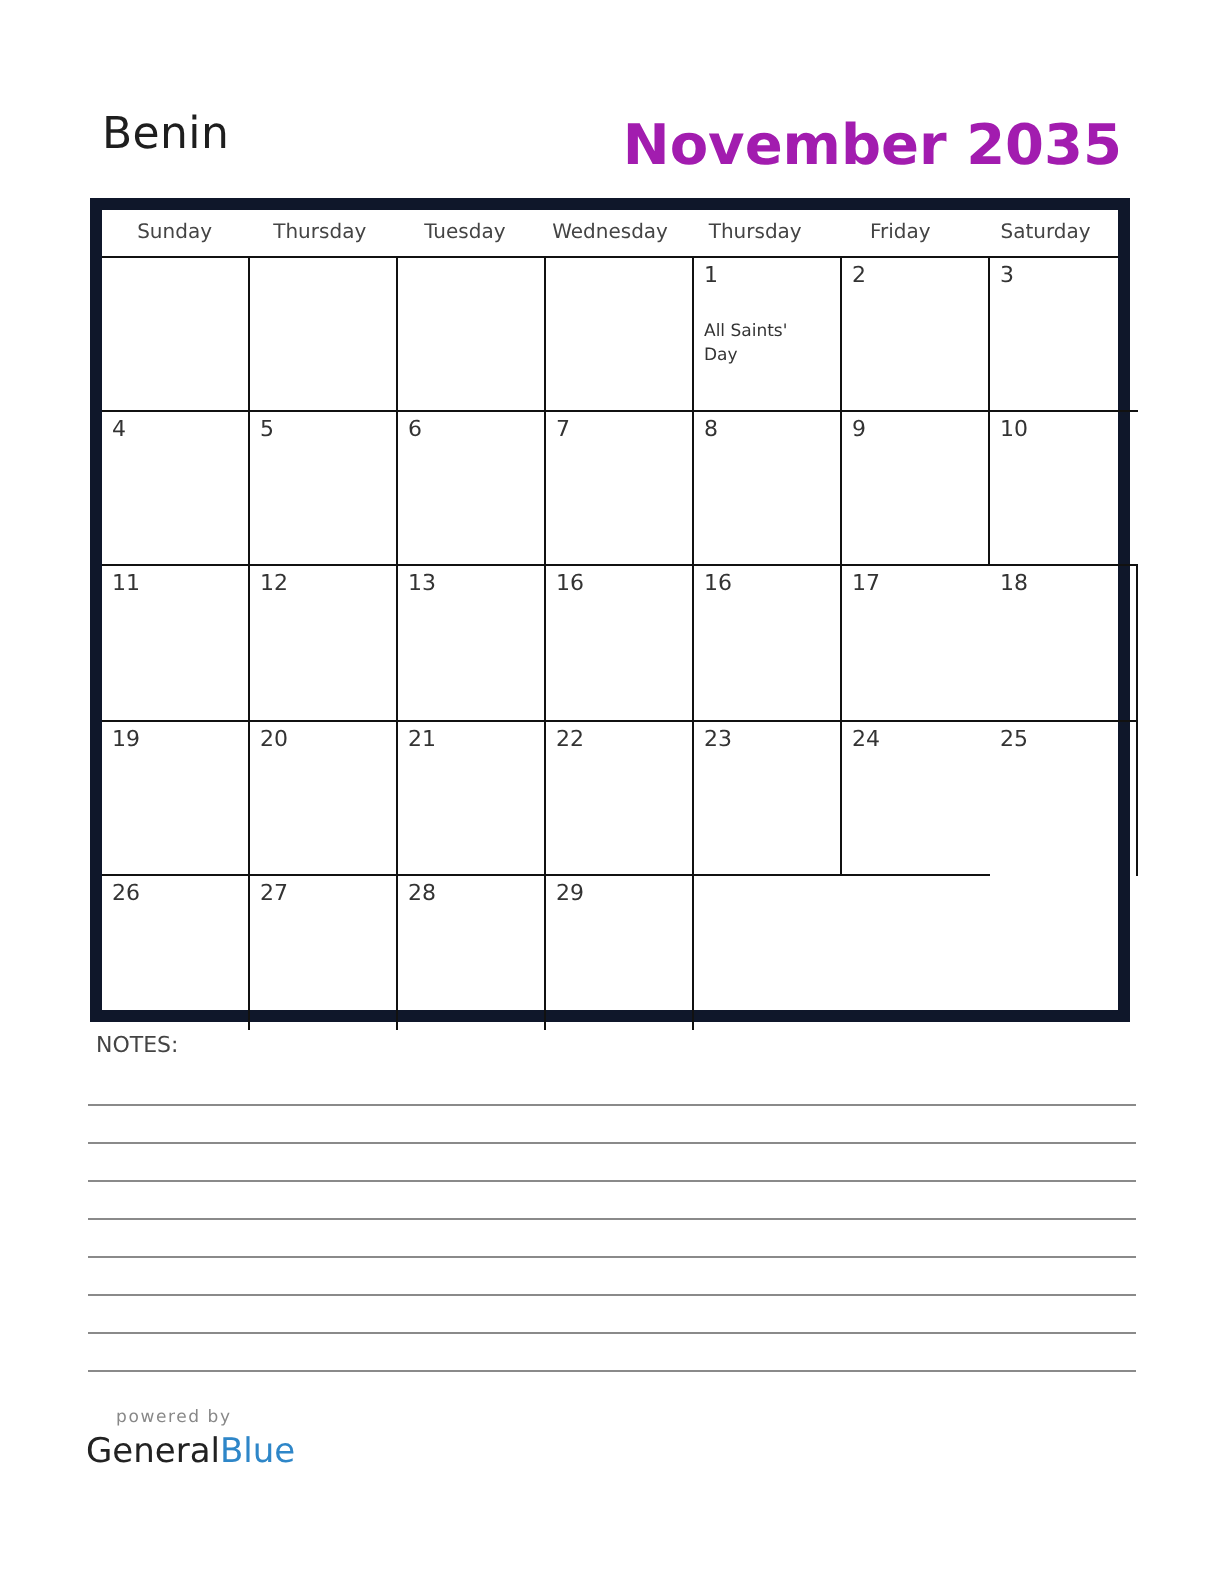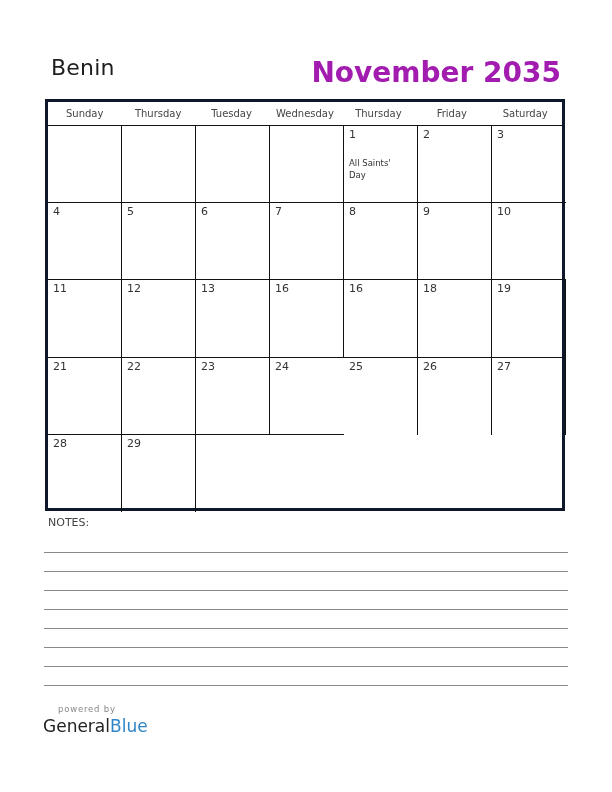--- a/index.html
+++ b/index.html
@@ -1,19 +1,19 @@
 <!DOCTYPE html>
 <html><head>
 <meta charset="utf-8">
 <style>
   html, body { margin:0; padding:0; background:#ffffff; }
   body { width:612px; height:792px; position:relative; font-family:"DejaVu Sans", sans-serif; color:#222; overflow:hidden; }
   .country { position:absolute; left:51px; top:55px; font-size:22px; font-weight:normal; color:#1e1e1e; letter-spacing:0.2px; }
   .month { position:absolute; right:51px; top:56px; font-size:28px; color:#a21caf;font-weight:bold; }
-  .cal { position:absolute; left:45px; top:99px; width:520px; height:412px; border:3px solid #0f172a; box-sizing:border-box; }
+  .cal { position:absolute; left:45px; top:99px; width:520px; height:412px; border:6px solid #0f172a; box-sizing:border-box; }
   .hdr { position:absolute; left:0; top:0; width:100%; height:24px; border-bottom:1px solid #111; box-sizing:border-box; display:flex; }
   .hdr div { flex:1; text-align:center; font-size:10px; line-height:23px; color:#444; }
   .grid { position:absolute; left:0; top:24px; width:518px; height:386px; display:grid; grid-template-columns:repeat(7, 1fr); grid-template-rows:repeat(5, 1fr); }
   .cell { border-right:1px solid #111; border-bottom:1px solid #111; position:relative; padding:2px 5px; box-sizing:border-box; }
   .cell.c7 { border-right:none; }
   .cell.r5 { border-bottom:none; }
   .num { font-size:11px; color:#333; line-height:13px; }
   .hol { font-size:8.5px; color:#333; line-height:12px; margin-top:16px; }
   .notes-label { position:absolute; left:48px; top:516px; font-size:11px; color:#444; }
   .line { position:absolute; left:44px; width:524px; height:1px; background:#8a8a8a; }
@@ -89,25 +89,31 @@
       </div>
       <div class="cell">
         <div class="num">13</div>
       </div>
       <div class="cell">
         <div class="num">16</div>
       </div>
       <div class="cell">
         <div class="num">16</div>
       </div>
+      <div class="cell c7">
+        <div class="num">17</div>
+      </div>
       <div class="cell">
         <div class="num">18</div>
       </div>
       <div class="cell">
         <div class="num">19</div>
+      </div>
+      <div class="cell">
+        <div class="num">20</div>
       </div>
       <div class="cell">
         <div class="num">21</div>
       </div>
       <div class="cell">
         <div class="num">22</div>
       </div>
       <div class="cell">
         <div class="num">23</div>
       </div>

